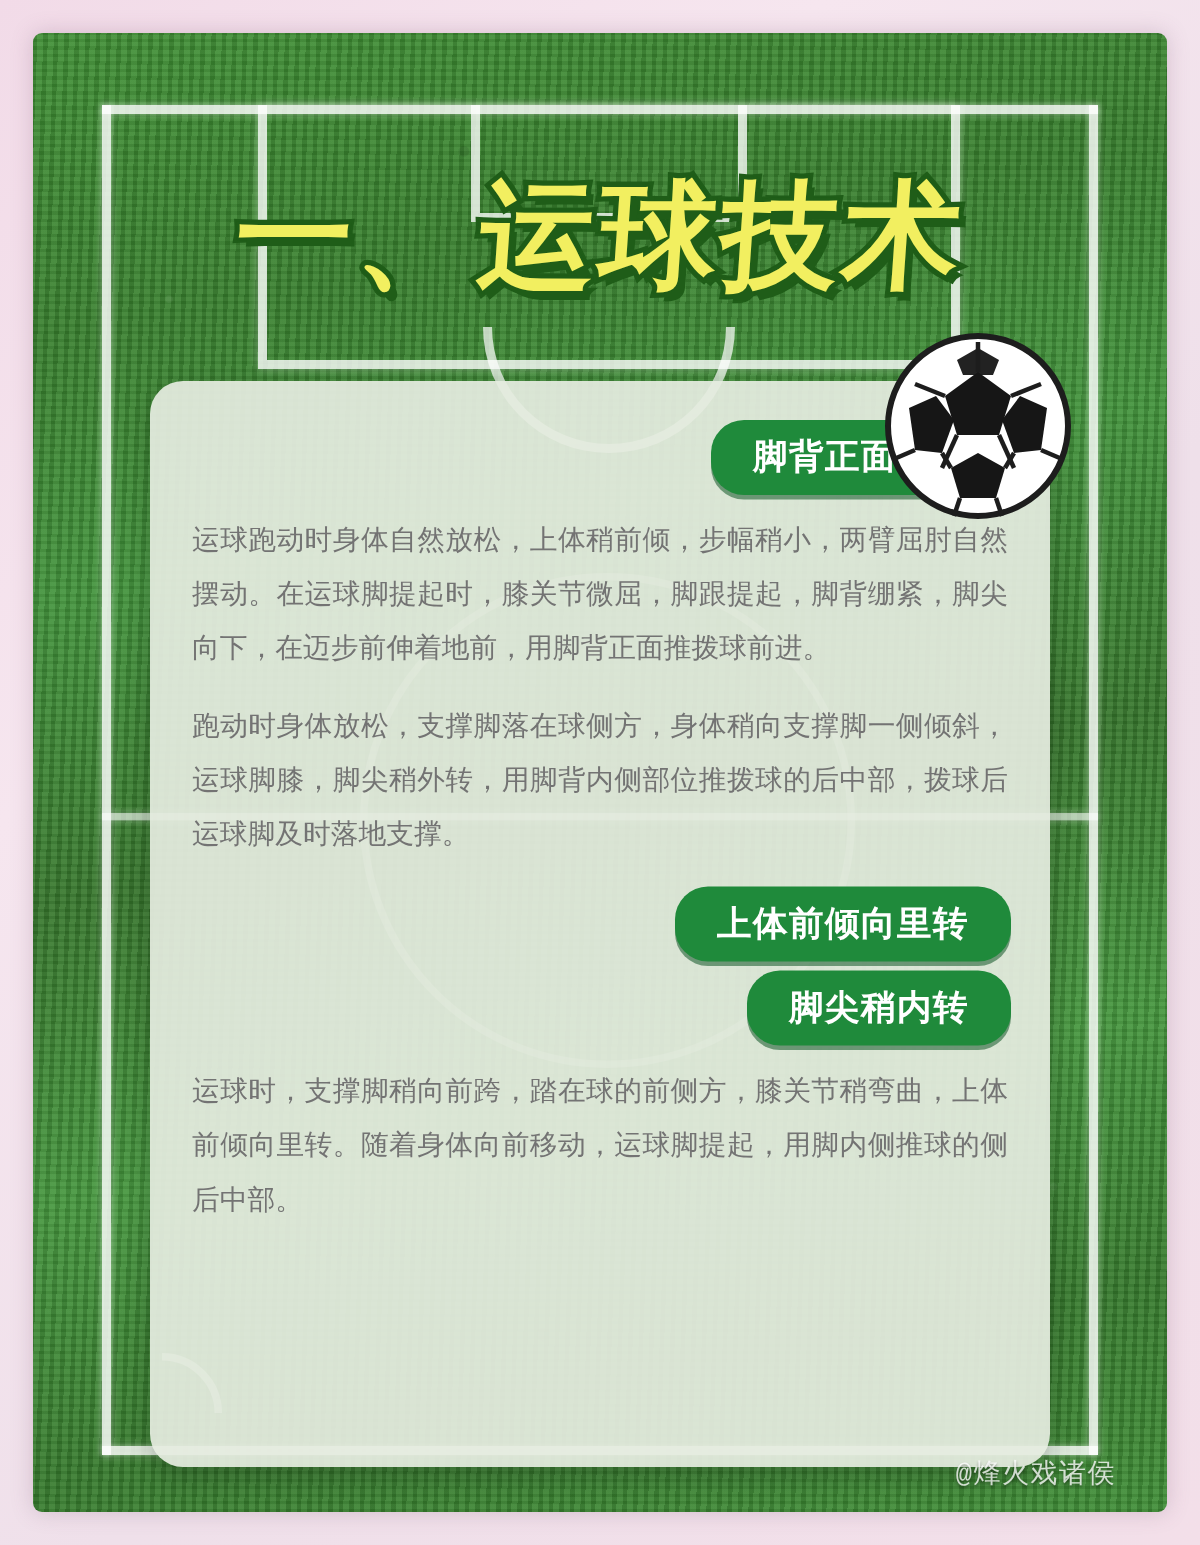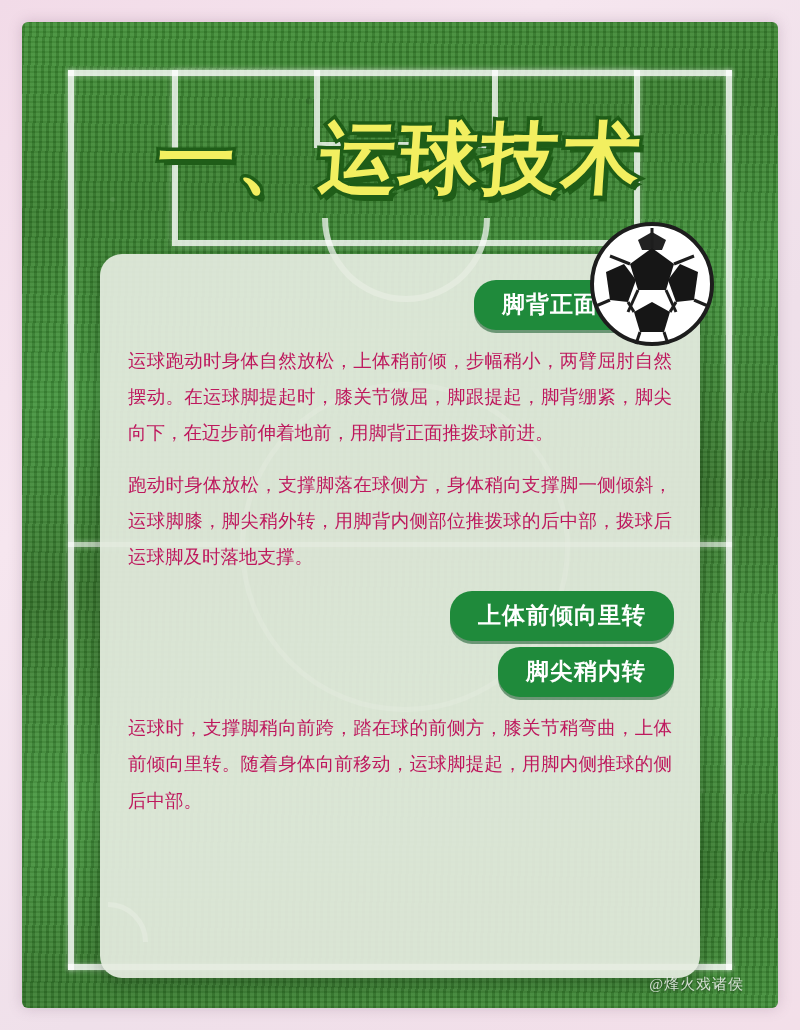--- a/index.html
+++ b/index.html
@@ -159,34 +159,34 @@
     padding: 9px 28px 10px 28px;
     border-radius: 22px;
     box-shadow: 0 3px 0 rgba(16, 85, 38, 0.55);
     font-family: "DejaVu Sans", "Liberation Sans", sans-serif;
   }
 
   .para {
     margin: 13px 2px 16px 2px;
     font-size: 18.5px;
     line-height: 1.95;
-    color: #be185d;
+    color: #737373;
     text-align: justify;
     font-family: "DejaVu Sans", "Liberation Sans", sans-serif;
   }
 
   .watermark {
     position: absolute;
     right: 34px;
     bottom: 14px;
     color: rgba(255,255,255,0.78);
-    font-size: 15px;
+    font-size: 18px;
     letter-spacing: 1px;
     z-index: 9;
-    font-family: Liberation Serif, serif;
+    font-family: Liberation Mono, monospace;
     text-shadow: 0 1px 2px rgba(0,0,0,0.4);
   }
 </style>
 </head>
 <body>
 
 <div class="poster">
 
   <div class="grass-specks"></div>
 

